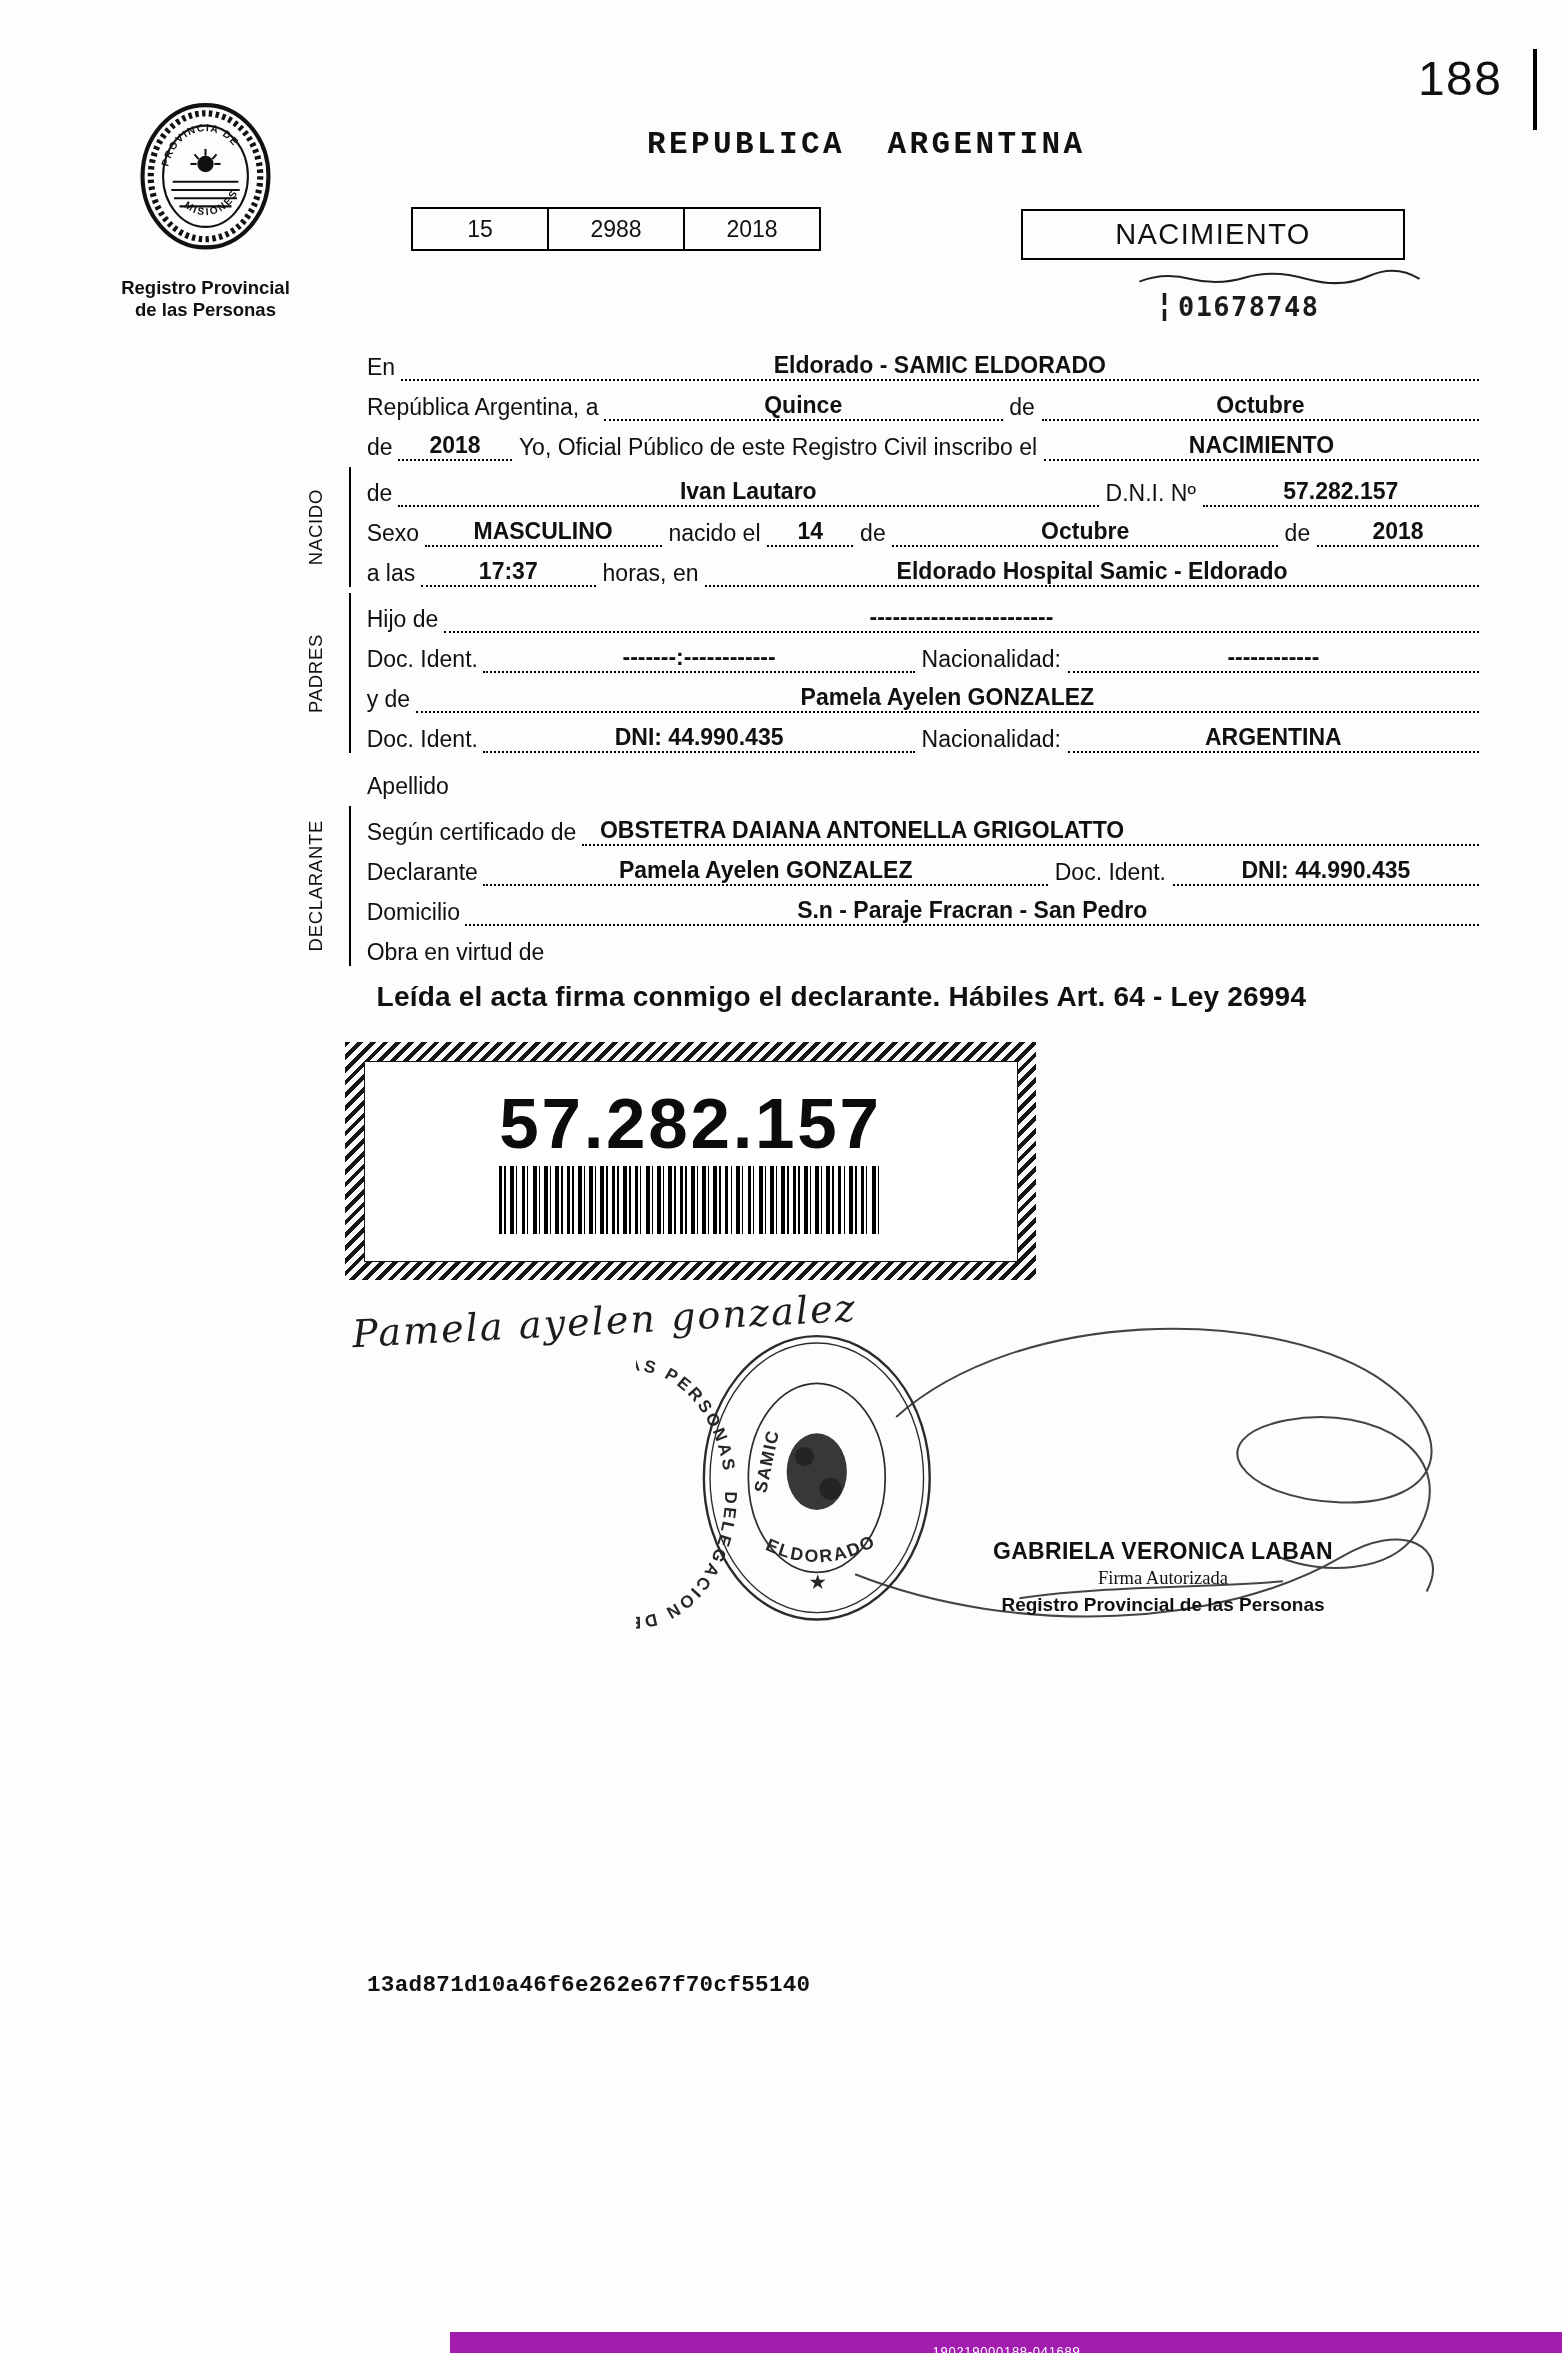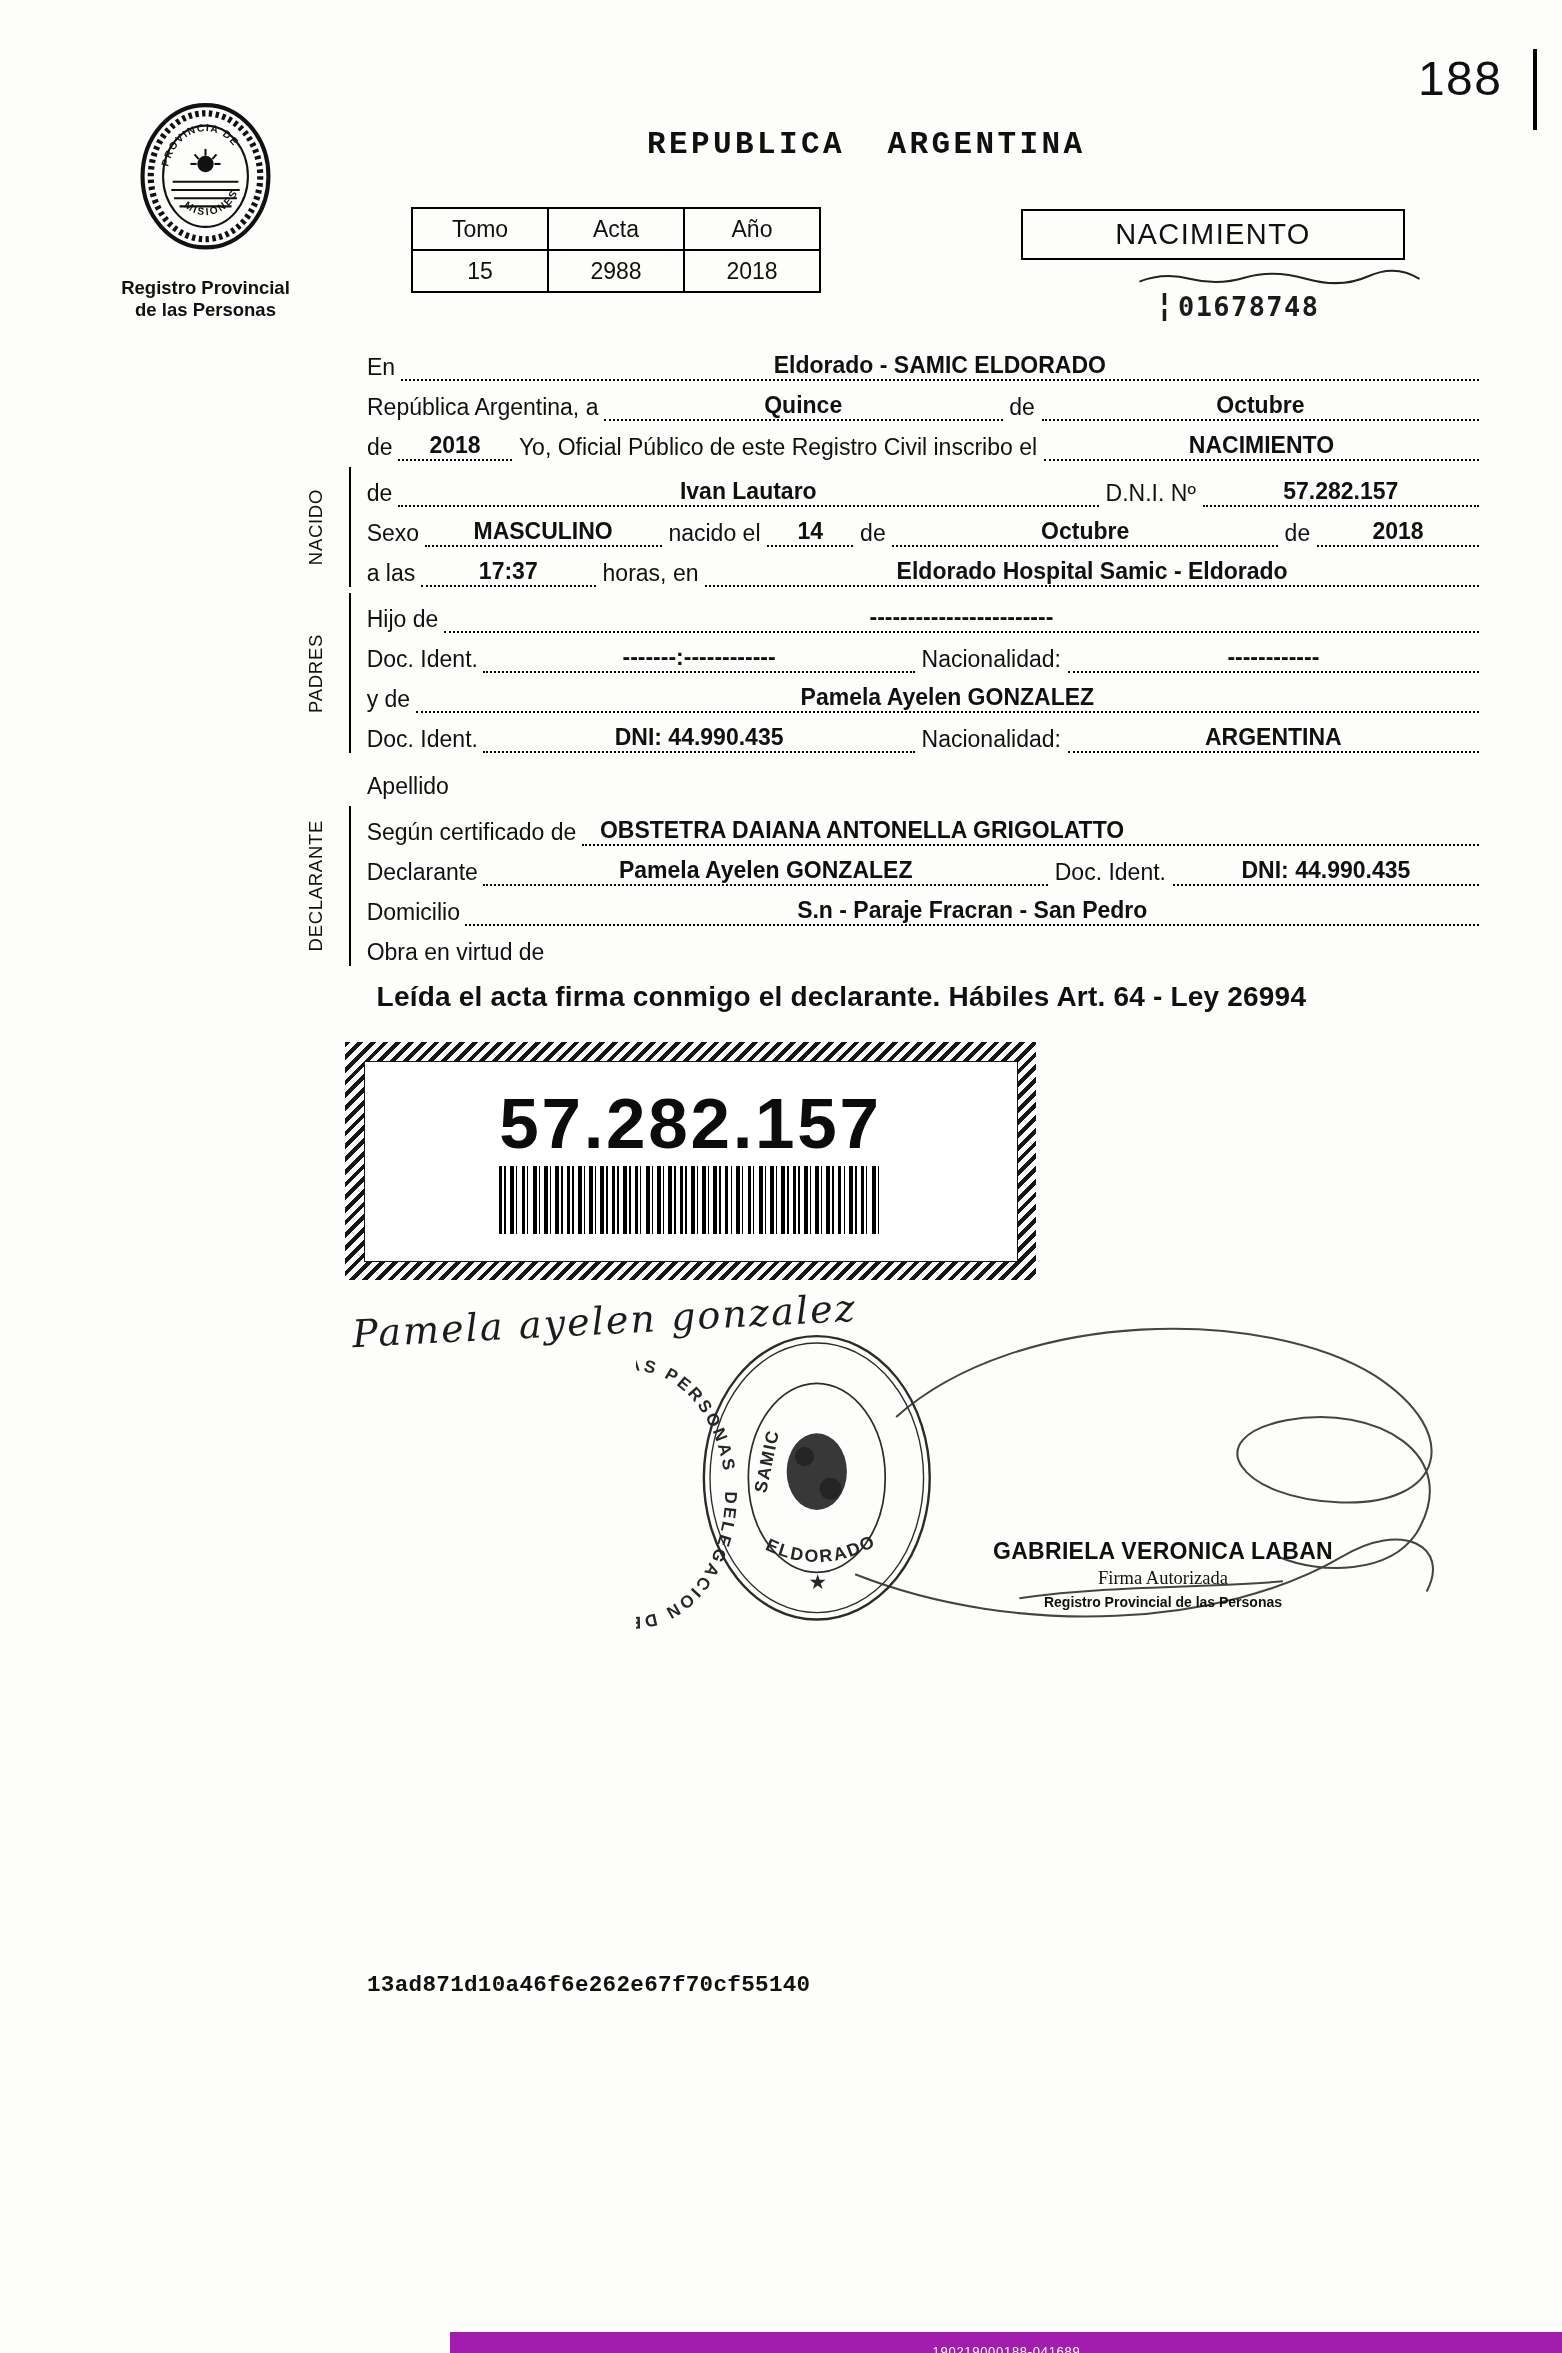--- a/index.html
+++ b/index.html
@@ -53,21 +53,21 @@
   
   .handsig{position:absolute;left:352px;top:1299px;font-family:"DejaVu Serif",serif;font-style:italic;font-size:38px;transform:rotate(-3deg);letter-spacing:2.1px;color:#1c1c1c;}
 
   
   .stamp-overlay{position:absolute;left:636px;top:1280px;}
 
   
   .auth{position:absolute;left:951px;top:1538px;width:424px;text-align:center;}
   .auth-name{font-size:23px;font-weight:bold;letter-spacing:0.3px;}
   .auth-sub{font-size:18.5px;font-family:"Liberation Serif",serif;margin-top:3.4px;}
-  .auth-org{font-size:14px;font-weight:bold;margin-top:4.8px;}
+  .auth-org{font-size:19px;font-weight:bold;margin-top:4.8px;}
 
   
   .hash{position:absolute;left:367px;top:1972px;font-size:22.6px;font-weight:bold;letter-spacing:0.3px;font-family:Liberation Mono, monospace;}
   .footer-bar{position:absolute;left:450px;top:2332px;width:1113px;height:39px;background:#a21caf;color:#fff;display:flex;align-items:center;justify-content:center;font-size:13px;letter-spacing:0.7px;}
 </style>
 </head>
 <body>
 
 <div class="page">
 
@@ -105,25 +105,20 @@
     <div class="seal-caption">
       <div>Registro Provincial</div>
       <div>de las Personas</div>
     </div>
   </div>
 
   <div class="title">REPUBLICA ARGENTINA</div>
 
   <table class="acta-table">
     <tbody>
-        <tr>
-      <td>Tomo</td>
-      <td>Acta</td>
-      <td>Año</td>
-    </tr>
     <tr>
       <td>15</td>
       <td>2988</td>
       <td>2018</td>
     </tr>
   </tbody>
     </table>
 
   <div class="type-box">NACIMIENTO</div>
   <svg class="serial-squiggle" style="position:absolute;left:1136px;top:268px;" width="287" height="20.5" viewBox="0 0 420 30">

